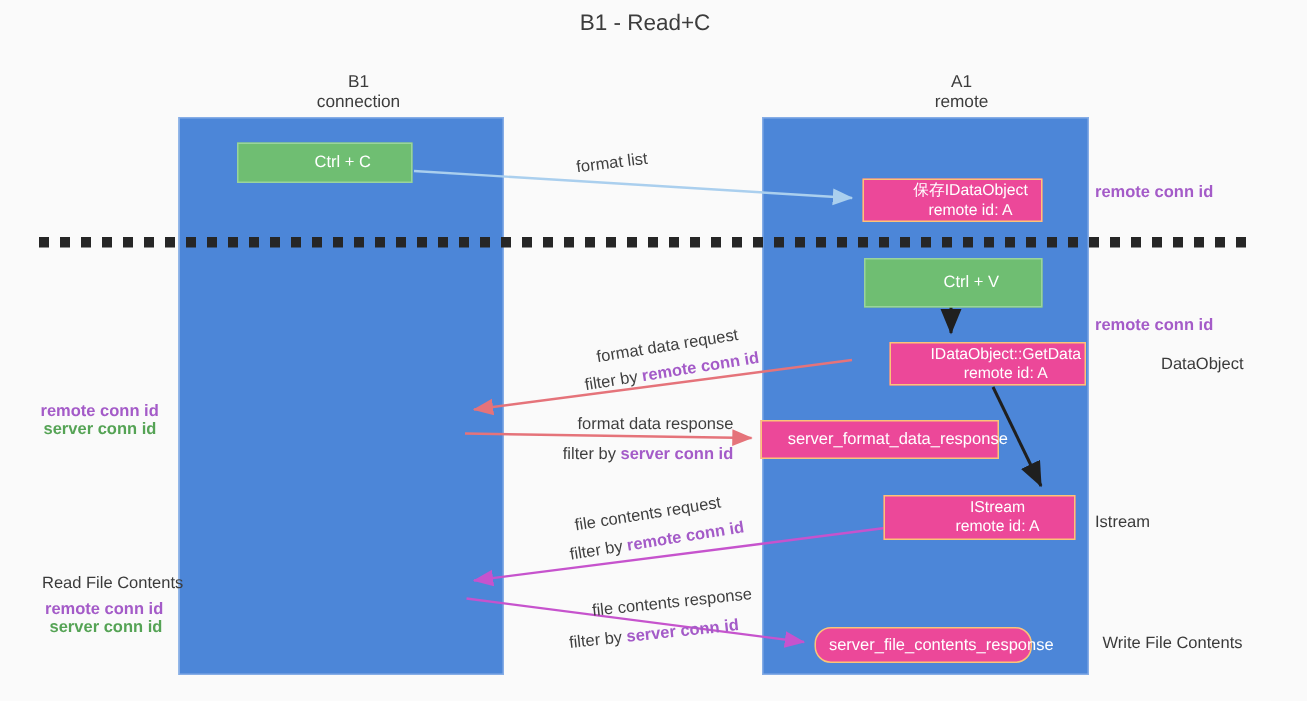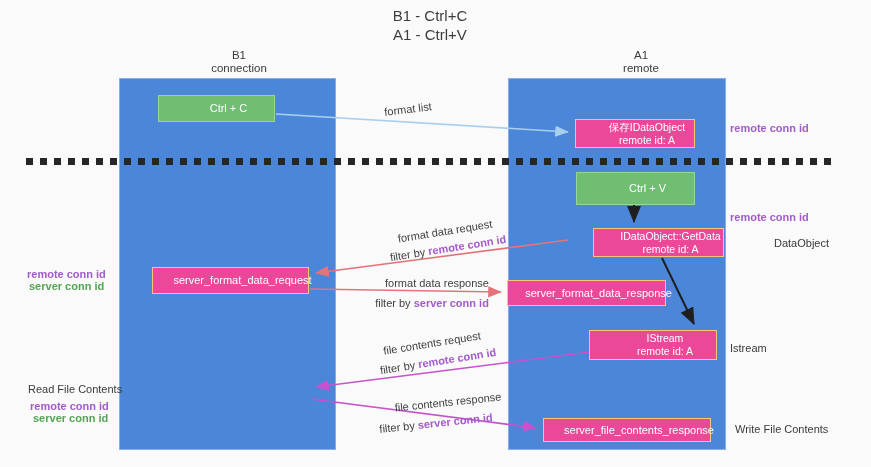--- a/index.html
+++ b/index.html
@@ -27,37 +27,36 @@
   .orange{background:#ec4899;border:1px solid #fbc478;}
   .green{background:#6fbe72;border:1px solid #9ad49c;}
   .n-ctrlc{left:158px;top:95px;width:117px;height:27px;}
   .n-saveido{left:575px;top:119px;width:120px;height:29px;}
   .n-ctrlv{left:576px;top:172px;width:119px;height:33px;}
   .n-getdata{left:569px;top:228px;width:131px;height:29px;margin-left:24px;}
   .n-fmtreq{left:152px;top:267px;width:157px;height:27px;}
   .n-fmtres{left:507px;top:280px;width:159px;height:26px;}
   .n-istream{left:589px;top:330px;width:128px;height:30px;}
   .n-filereq{left:150px;top:382px;width:160px;height:28px;}
-  .n-fileres{left:543px;top:418px;width:168px;height:24px;}
+  .n-fileres{left:543px;top:418px;width:145px;height:24px;border-radius:11px;}
   .side{position:absolute;font-size:11px;color:#3a3a3a;white-space:nowrap;z-index:4;}
   .bold{font-weight:bold;}
   .edge{position:absolute;font-size:11px;color:#3f3f3f;white-space:nowrap;z-index:4;
     transform:translate(-50%,-50%);}
   .r9{transform:translate(-50%,-50%) rotate(-9deg);}
   .r7{transform:translate(-50%,-50%) rotate(-7deg);}
   .r6{transform:translate(-50%,-50%) rotate(-6deg);}
 </style>
 </head>
 <body>
 
 <div id="canvas">
 
   <div class="title">
-    <div>B1 - Ctrl+C</div>
-    <div>A1 - Ctrl+V</div>
+    <div>B1 - Read+C</div>
   </div>
 
   <div class="hdr hdr-left">
     <div>B1</div>
     <div>connection</div>
   </div>
   <div class="hdr hdr-right">
     <div>A1</div>
     <div>remote</div>
   </div>
@@ -102,23 +101,20 @@
 
   <div class="node green n-ctrlv">
     <span>Ctrl + V</span>
   </div>
 
   <div class="node orange two n-getdata">
     <span>IDataObject::GetData</span>
     <span>remote id: A</span>
   </div>
 
-  <div class="node orange n-fmtreq">
-    <span>server_format_data_request</span>
-  </div>
 
   <div class="node orange n-fmtres">
     <span>server_format_data_response</span>
   </div>
 
   <div class="node orange two n-istream">
     <span>IStream</span>
     <span>remote id: A</span>
   </div>
 

